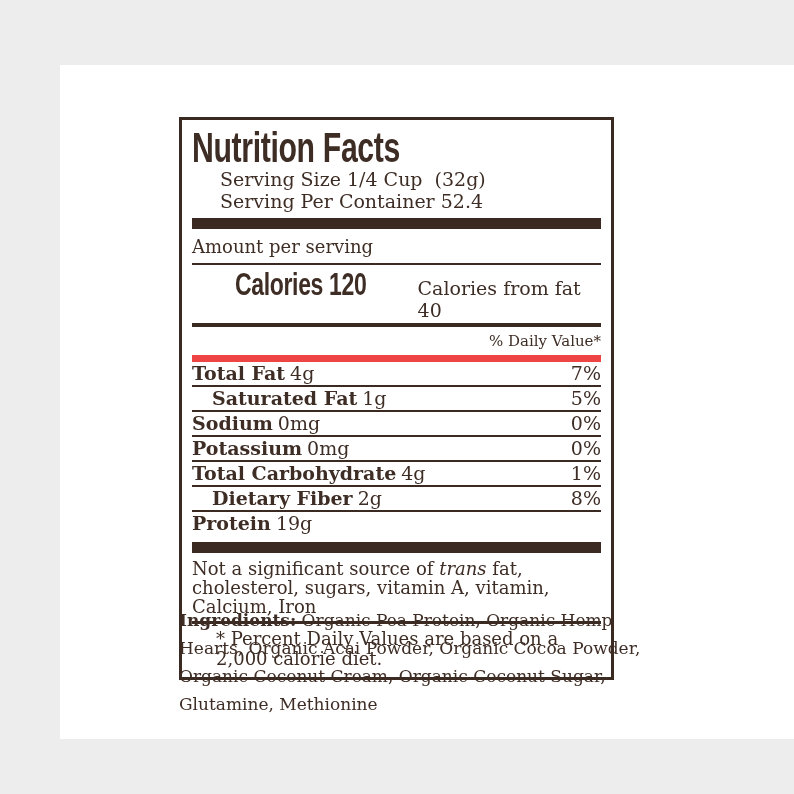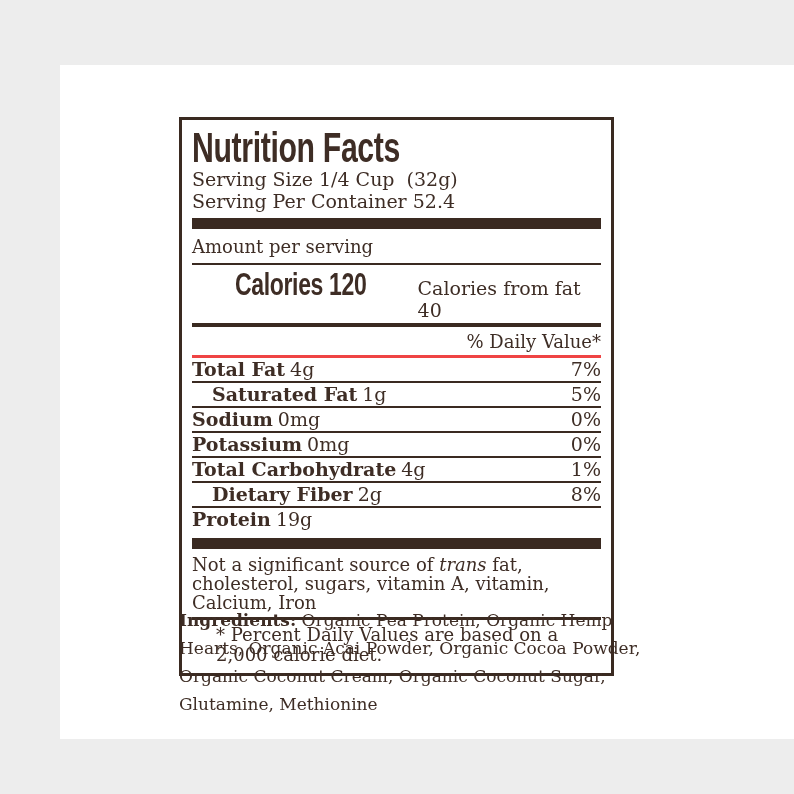--- a/index.html
+++ b/index.html
@@ -25,29 +25,29 @@
   .cond {
     font-family: "Liberation Sans", sans-serif;
     font-weight: bold;
     display: inline-block;
     transform: scaleX(0.72);
     transform-origin: 0 80%;
     letter-spacing: -0.5px;
     white-space: nowrap;
   }
   .nf-title { margin: 8px 0 0 0; font-size: 42px; line-height: 40px; }
-  .serv { font-size: 19px; line-height: 22px; white-space: pre-wrap; }
+  .serv { font-size: 19px; line-height: 22px; white-space: pre-wrap; margin-left: 28px; }
   .bar { height: 11px; background: #3a2a21; margin-top: 6px; }
   .aps { font-size: 18px; line-height: 19px; margin: 8px 0 7px 0; }
   .rule-thin { border-top: 2px solid #3a2a21; }
   .cal-row { display: flex; justify-content: flex-end; align-items: baseline; padding: 4px 0 2px 0; margin-left: 43px; }
   .cal-title { font-size: 32px; line-height: 30px; transform-origin: 0 90%; }
   .cal-fat { font-size: 19px; }
   .rule-med { height: 4px; background: #3a2a21; }
-  .dv-head { text-align: right; font-size: 18px; line-height: 19px; padding: 5px 0 4px 0; border-bottom: 3px solid #ef4444; }
+  .dv-head { text-align: right; font-size: 15px; line-height: 19px; padding: 5px 0 4px 0; border-bottom: 7px solid #ef4444; }
   .row {
     display: flex; justify-content: space-between; align-items: baseline;
     font-size: 19px; line-height: 19px;
     padding: 2px 0; border-bottom: 2px solid #3a2a21;
   }
   .row .nm { font-weight: bold; }
   .row .amt { margin-left: 5px; }
   .row.sub .left { padding-left: 20px; }
   .row.sub .nm { font-weight: bold; }
   .row.last { border-bottom: none; padding-bottom: 9px; }

